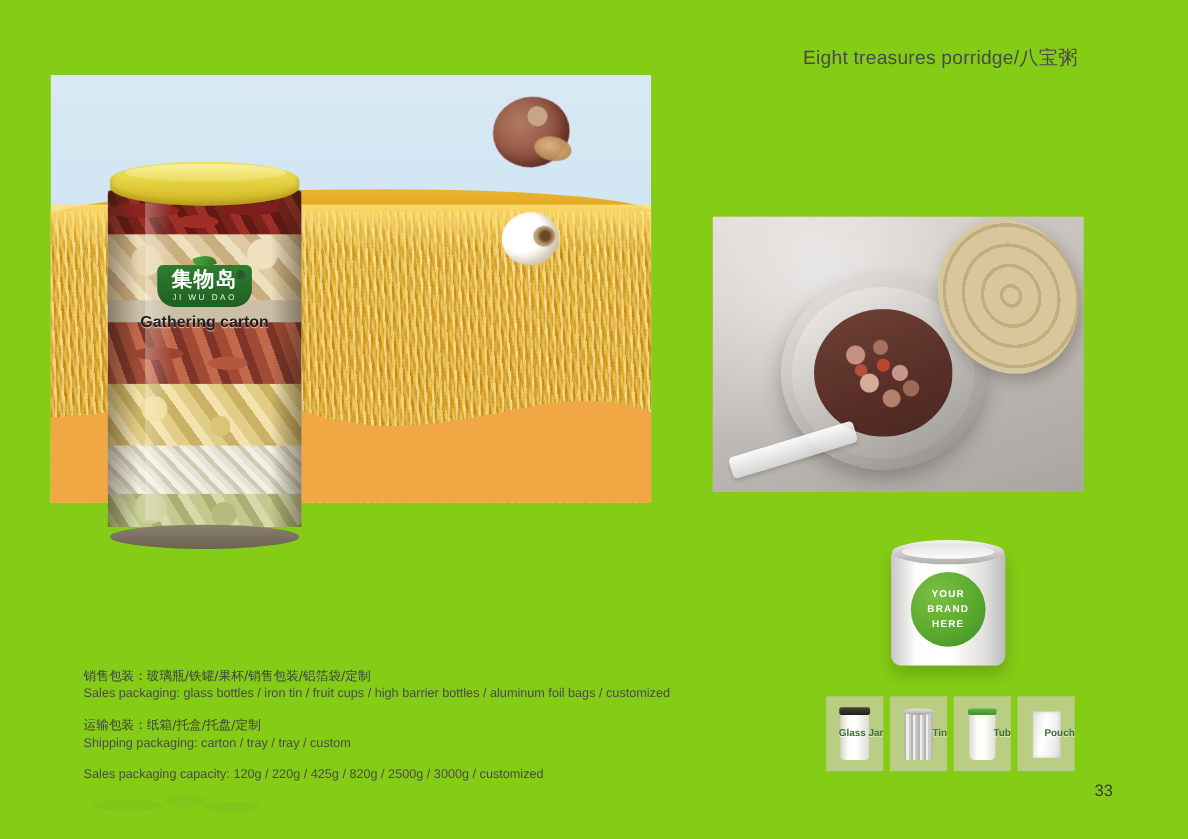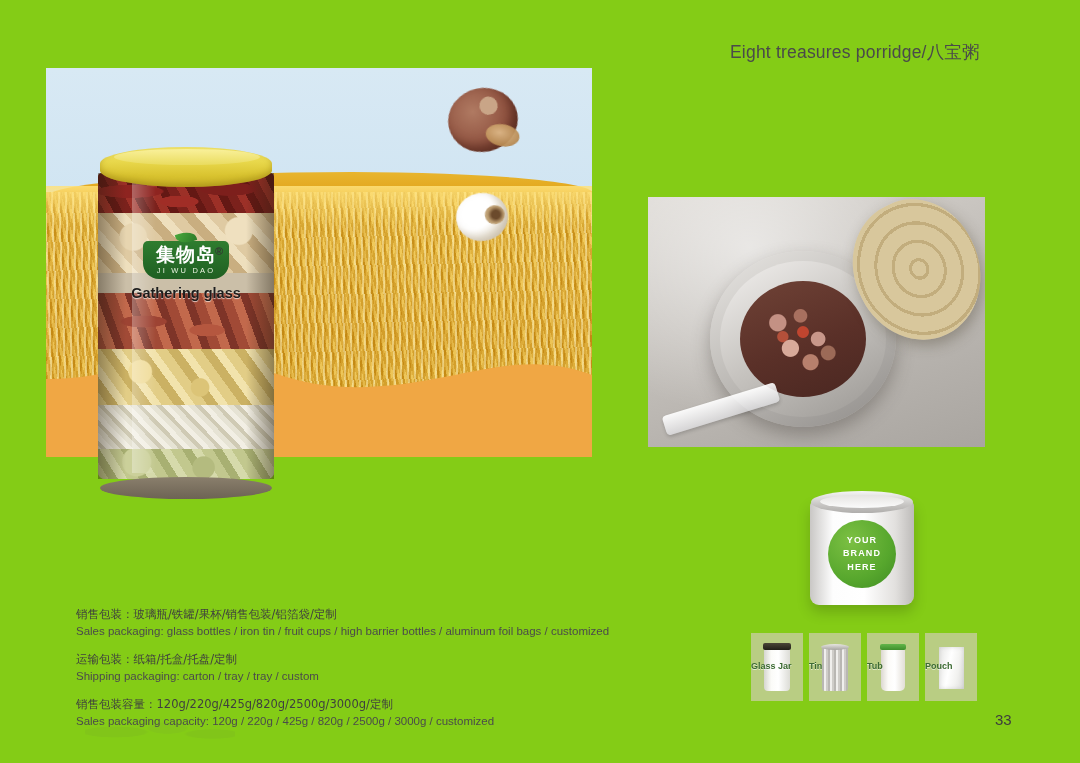--- a/index.html
+++ b/index.html
@@ -289,21 +289,21 @@
   .pack-tile {
     width: 52px; height: 68px;
     background: #b9cd83;
     display: flex; align-items: center; justify-content: center;
     position: relative;
   }
   .pack-art { position: relative; width: 34px; height: 50px; }
   .pack-label {
     position: absolute; left: 0; right: 0; top: 50%;
     transform: translateY(-50%);
-    text-align: left; font-size: 9px; font-weight: bold;
+    text-align: right; font-size: 9px; font-weight: bold;
     color: #3c6b33; line-height: 1.05; z-index: 5;
     text-shadow: 0 1px 0 rgba(255,255,255,.6);
   }
   
   .art-jar {
     position: absolute; left: 4px; top: 5px; width: 26px; height: 44px;
     border-radius: 2px 2px 4px 4px;
     background: linear-gradient(90deg,#d6d6d0 0%,#fbfbf8 28%,#ffffff 55%,#dcdcd6 100%);
   }
   .art-jar-cap {
@@ -412,21 +412,21 @@
     <div class="can-gloss"></div>
     <div class="can-base"></div>
 
     <div class="brand-block">
       <div class="brand-badge">
         <div class="brand-leaf"></div>
         <div class="brand-cn">集物岛</div>
         <div class="brand-py">JI WU DAO</div>
         <div class="brand-reg">®</div>
       </div>
-      <div class="brand-en">Gathering glass</div>
+      <div class="brand-en">Gathering carton</div>
     </div>
   </div>
 
   <div class="porridge">
     <div class="p-table"></div>
     <div class="p-can">
       <div class="p-rim">
         <div class="p-contents"></div>
       </div>
     </div>
@@ -488,21 +488,20 @@
       <div class="spec-cn">销售包装：玻璃瓶/铁罐/果杯/销售包装/铝箔袋/定制</div>
       <div class="spec-en">Sales packaging: glass bottles / iron tin / fruit cups / high barrier bottles / aluminum foil bags / customized</div>
     </div>
 
     <div class="spec-block">
       <div class="spec-cn">运输包装：纸箱/托盒/托盘/定制</div>
       <div class="spec-en">Shipping packaging: carton / tray / tray / custom</div>
     </div>
 
     <div class="spec-block">
-      <div class="spec-cn">销售包装容量：120g/220g/425g/820g/2500g/3000g/定制</div>
       <div class="spec-en">Sales packaging capacity: 120g / 220g / 425g / 820g / 2500g / 3000g / customized</div>
     </div>
 
   </div>
 
   <div class="watermark"></div>
 
   <div class="page-number">33</div>
 
 </div>

